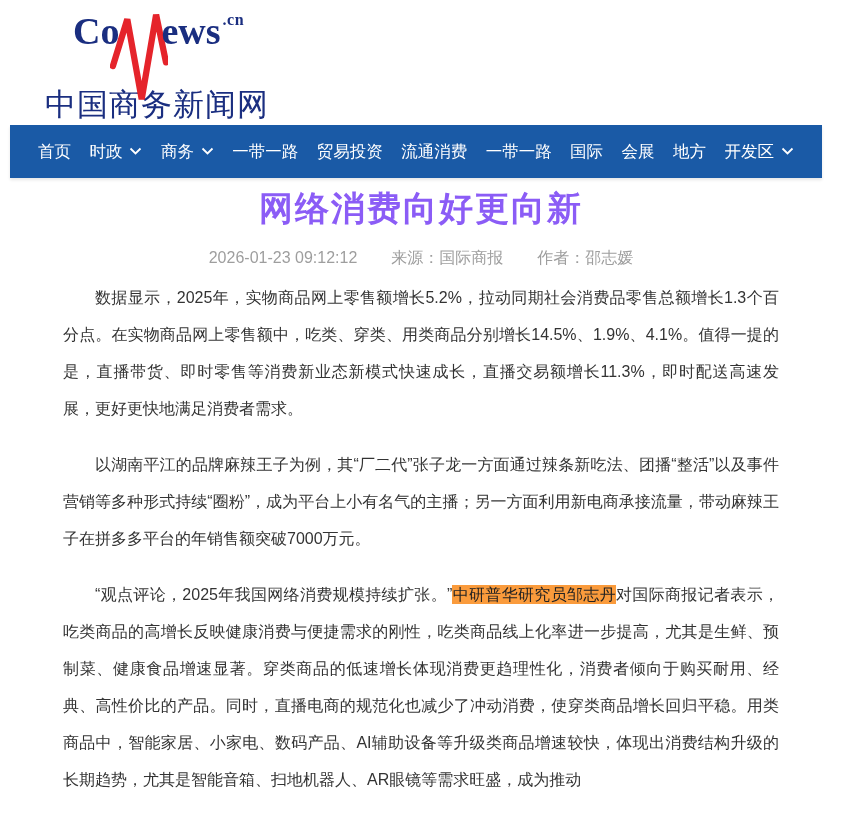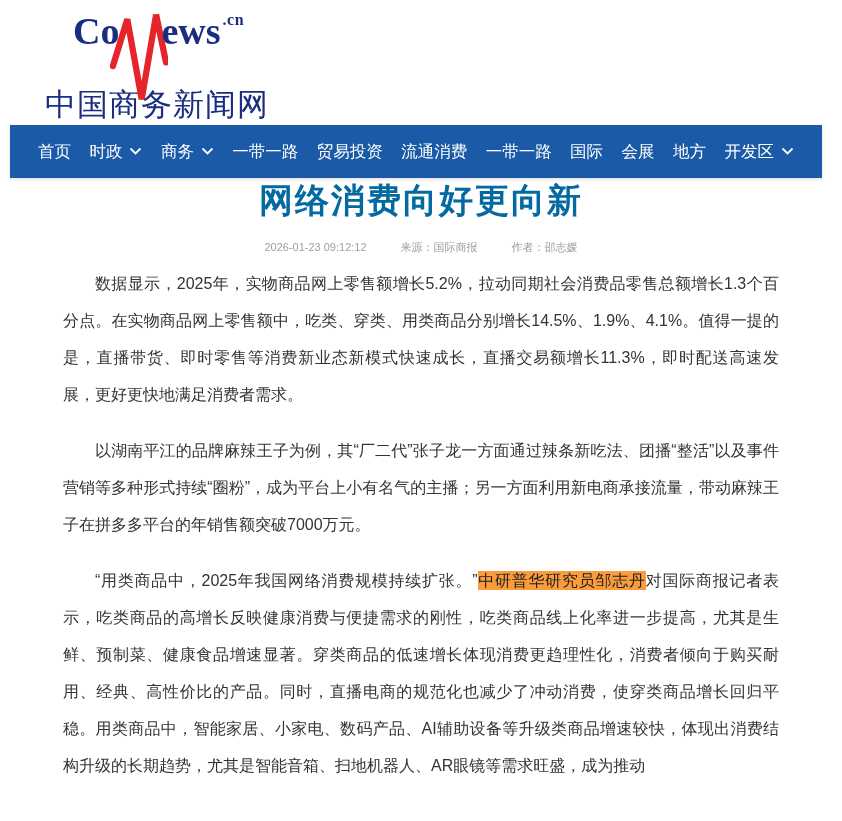--- a/index.html
+++ b/index.html
@@ -65,31 +65,31 @@
 
   
   .article-subtitle {
     margin-top: 38px;
     text-align: center;
     font-size: 20px;
     color: #4c4c4c;
     letter-spacing: 1px;
   }
   .article-title {
-    margin-top: 0;
+    margin-top: 8px;
     text-align: center;
     font-size: 34px;
     font-weight: bold;
-    color: #0369a1;
+    color: #8b5cf6;
     letter-spacing: 2px;
   }
   .article-meta {
     margin-top: 16px;
     text-align: center;
-    font-size: 11px;
+    font-size: 16px;
     color: #9e9e9e;
   }
   .article-meta .meta-item { margin: 0 17px; }
   .article-body {
     width: 716px;
     margin: 10px auto 0;
   }
   .article-body p {
     font-size: 16px;
     line-height: 37px;
@@ -175,17 +175,17 @@
   </nav>
 
   <main>
     <h1 class="article-title">网络消费向好更向新</h1>
 
     <div class="article-meta"><span class="meta-item">2026-01-23 09:12:12</span><span class="meta-item"><span>来源：</span><span>国际商报</span></span><span class="meta-item"><span>作者：</span><span>邵志媛</span></span></div>
 
     <div class="article-body">
       <p><span>数据显示，2025年，实物商品网上零售额增长5.2%，拉动同期社会消费品零售总额增长1.3个百分点。在实物商品网上零售额中，吃类、穿类、用类商品分别增长14.5%、1.9%、4.1%。值得一提的是，直播带货、即时零售等消费新业态新模式快速成长，直播交易额增长11.3%，即时配送高速发展，更好更快地满足消费者需求。</span></p>
       <p><span>以湖南平江的品牌麻辣王子为例，其“厂二代”张子龙一方面通过辣条新吃法、团播“整活”以及事件营销等多种形式持续“圈粉”，成为平台上小有名气的主播；另一方面利用新电商承接流量，带动麻辣王子在拼多多平台的年销售额突破7000万元。</span></p>
-      <p><span>“用类商品中，2025年我国网络消费规模持续扩张。”</span><mark class="hl">中研普华研究员邹志丹</mark><span>对国际商报记者表示，吃类商品的高增长反映健康消费与便捷需求的刚性，吃类商品线上化率进一步提高，尤其是生鲜、预制菜、健康食品增速显著。穿类商品的低速增长体现消费更趋理性化，消费者倾向于购买耐用、经典、高性价比的产品。同时，直播电商的规范化也减少了冲动消费，使穿类商品增长回归平稳。用类商品中，智能家居、小家电、数码产品、AI辅助设备等升级类商品增速较快，体现出消费结构升级的长期趋势，尤其是智能音箱、扫地机器人、AR眼镜等需求旺盛，成为推动</span></p>
+      <p><span>“观点评论，2025年我国网络消费规模持续扩张。”</span><mark class="hl">中研普华研究员邹志丹</mark><span>对国际商报记者表示，吃类商品的高增长反映健康消费与便捷需求的刚性，吃类商品线上化率进一步提高，尤其是生鲜、预制菜、健康食品增速显著。穿类商品的低速增长体现消费更趋理性化，消费者倾向于购买耐用、经典、高性价比的产品。同时，直播电商的规范化也减少了冲动消费，使穿类商品增长回归平稳。用类商品中，智能家居、小家电、数码产品、AI辅助设备等升级类商品增速较快，体现出消费结构升级的长期趋势，尤其是智能音箱、扫地机器人、AR眼镜等需求旺盛，成为推动</span></p>
     </div>
   </main>
 
 </div>
 
 </body></html>

